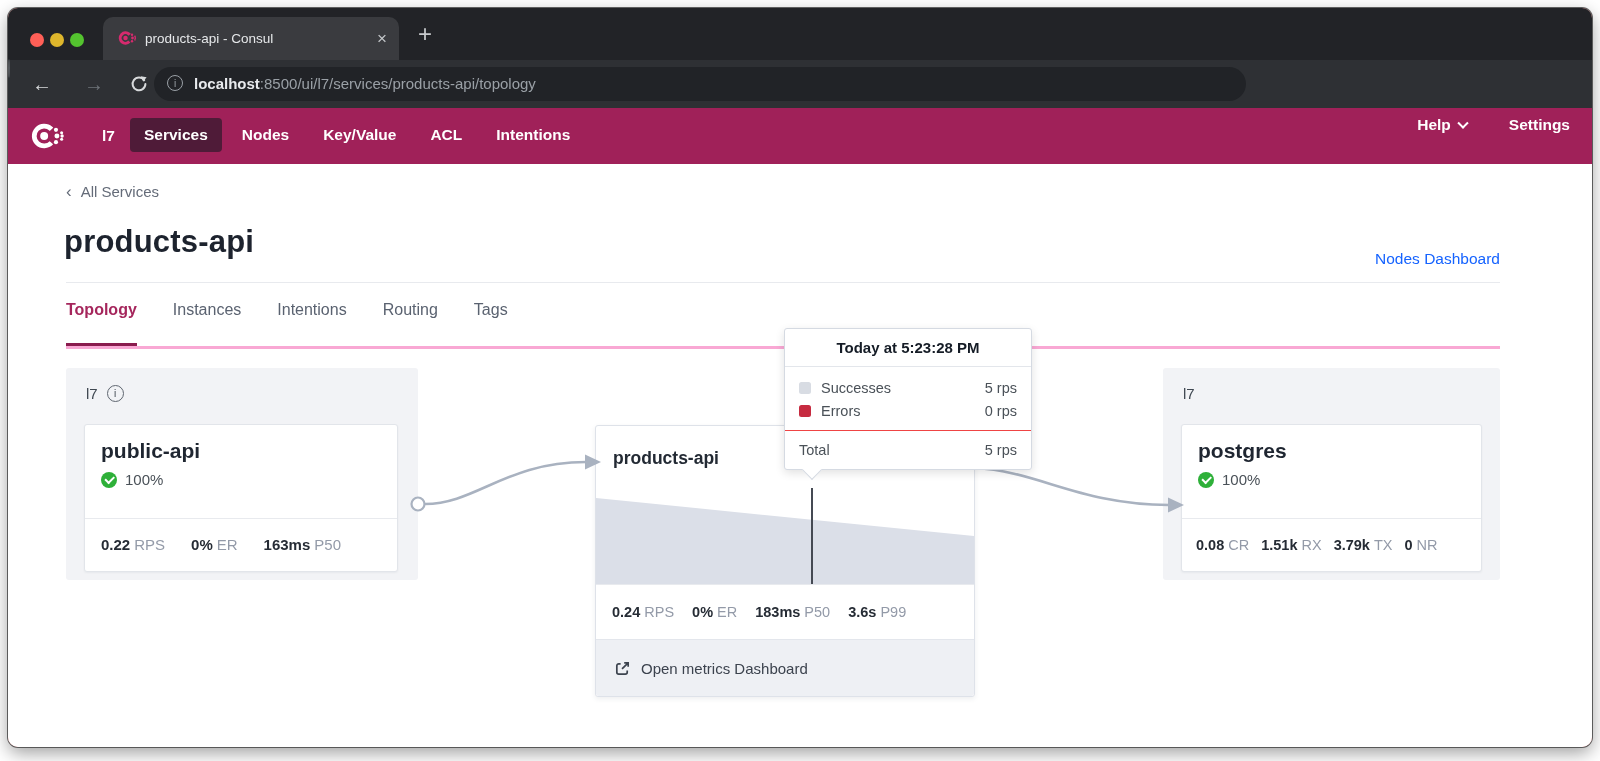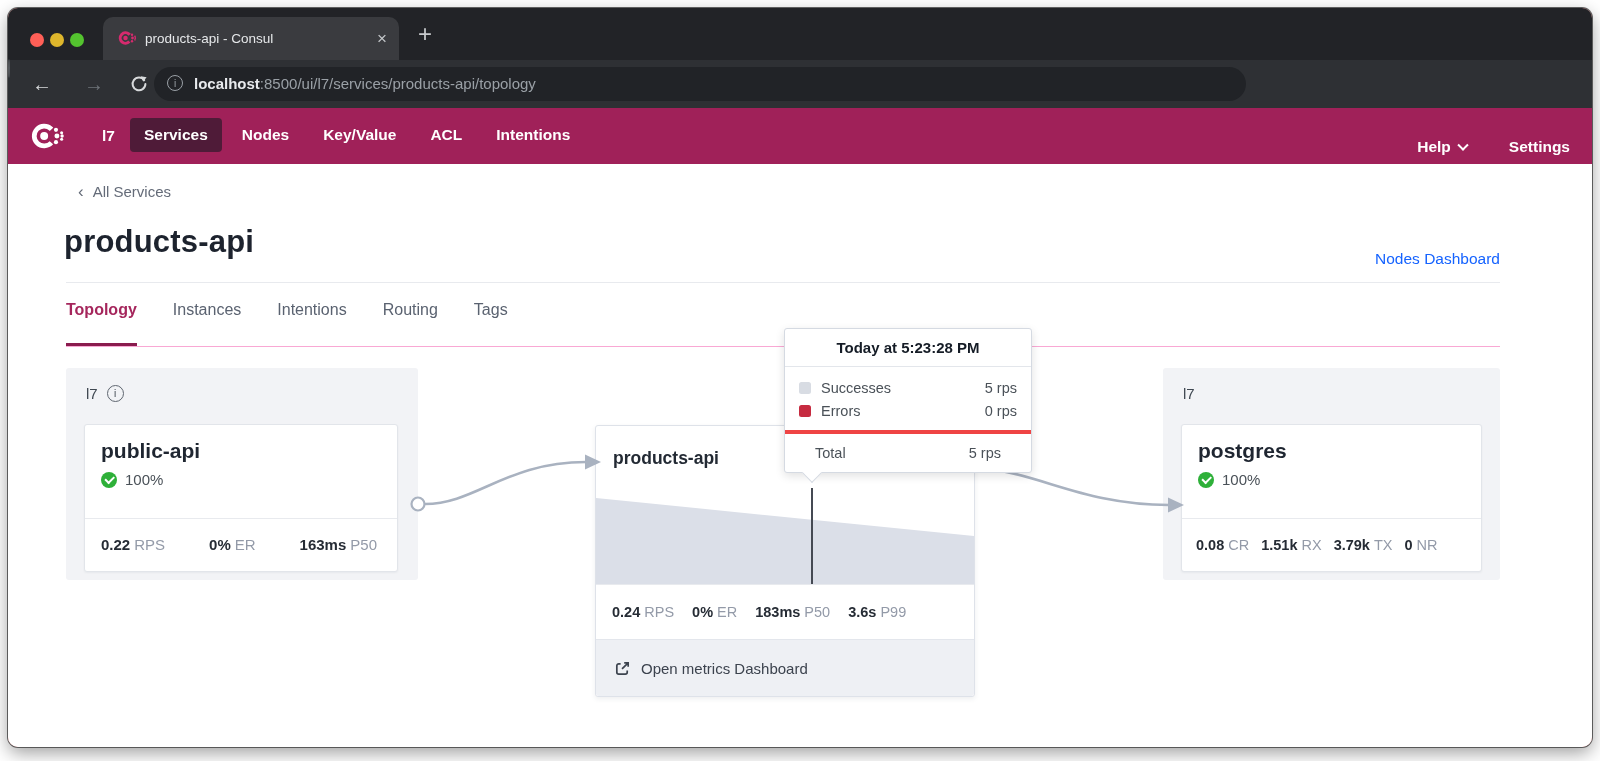--- a/index.html
+++ b/index.html
@@ -60,53 +60,53 @@
   .menu { left:1548px; width:24px; font-size:17px; color:#c8cacd; letter-spacing:0; }
 
   
   .consulnav { position:absolute; left:0; top:100px; width:100%; height:56px; background:#a02159;
     display:flex; align-items:center; color:#fff; }
   .logo { position:absolute; left:22px; top:11px; width:34px; height:34px; }
   .dc { position:absolute; left:94px; top:0; line-height:56px; font-size:15.5px; font-weight:600; color:#fff; }
   .navitems { position:absolute; left:122px; top:0; height:44px; display:flex; align-items:flex-end; gap:6px; }
   .navitem { font-size:15.5px; font-weight:700; color:#fff; padding:8px 14px; border-radius:4px; white-space:nowrap; }
   .navitem.active { background:#4f1b38; }
-  .navright { position:absolute; right:20px; top:0; height:56px; display:flex; align-items:flex-end; gap:38px; }
+  .navright { position:absolute; right:20px; top:0; height:56px; display:flex; align-items:flex-start; gap:38px; }
   .navright .navitem { padding:8px 2px; }
   .chev { display:inline-block; width:8px; height:8px; border-right:2px solid #fff; border-bottom:2px solid #fff;
     transform:rotate(45deg) translate(-2px,-2px); margin-left:8px; }
 
   
   .content { position:absolute; left:0; top:156px; width:1584px; height:583px; background:#fff; }
-  .breadcrumb { position:absolute; left:70px; top:18px; font-size:15px; color:#646b78; }
+  .breadcrumb { position:absolute; left:58px; top:18px; font-size:15px; color:#646b78; }
   .breadcrumb .bc-ch { font-size:17px; margin-right:9px; color:#646b78; }
   .pagetitle { position:absolute; left:56px; top:60px; font-size:31px; font-weight:700; color:#1d232e; letter-spacing:.2px; }
   .opendash { position:absolute; right:92px; top:86px; font-size:15.5px; color:#1563ff; }
   .headrule { position:absolute; left:58px; right:92px; top:118px; border-top:1px solid #e8eaee; }
-  .tabsrow { position:absolute; left:58px; right:92px; top:119px; display:flex; gap:36px; border-bottom:1px solid #f9a8d4; padding-top:18px; }
+  .tabsrow { position:absolute; left:58px; right:92px; top:119px; display:flex; gap:36px; border-bottom:3px solid #f9a8d4; padding-top:18px; }
   .ptab { font-size:16px; color:#5a6270; padding-bottom:24px; border-bottom:3px solid transparent; }
   .ptab.active { color:#a5265c; font-weight:600; border-bottom-color:#8a1c4e; }
 
   
   .groupcard { position:absolute; background:#f2f3f6; border-radius:3px; }
   .gc-left { left:58px; top:204px; width:352px; height:212px; }
   .gc-right { left:1155px; top:204px; width:337px; height:212px; }
   .gclabel { position:absolute; left:20px; top:17px; font-size:15px; color:#3f4751; display:flex; align-items:center; gap:9px; }
   .gclabel .circ-i { border-color:#5f6670; color:#3f4751; width:17px; height:17px; font-size:10px; }
   .svccard { position:absolute; background:#fff; border:1px solid #e2e5ea; border-radius:3px;
     box-shadow:0 1px 2px rgba(20,30,50,.05); }
   .sc-left { left:18px; top:56px; width:314px; height:148px; }
   .sc-right { left:18px; top:56px; width:301px; height:148px; }
   .svcname { position:absolute; left:16px; top:14px; font-size:21px; font-weight:700; color:#1f2631; }
   .health { position:absolute; left:16px; top:46px; display:flex; align-items:center; gap:8px; font-size:15px; color:#4a5158; }
   .check { width:16px; height:16px; background:#2eb039; border-radius:50%; position:relative; }
   .check::after { content:""; position:absolute; left:4px; top:4.5px; width:7px; height:3.5px;
     border-left:2px solid #fff; border-bottom:2px solid #fff; transform:rotate(-45deg); }
   .statsrow { position:absolute; left:0; right:0; bottom:0; height:53px; border-top:1px solid #e8eaee;
-    display:flex; align-items:center; padding:0 16px; gap:44px; white-space:nowrap; }
+    display:flex; align-items:center; padding:0 16px; gap:26px; white-space:nowrap; }
   .sc-right .statsrow { gap:12px; padding:16px 14px; }
   .stat b { font-weight:700; color:#262c35; font-size:15px; font-style:normal; }
   .stat i { font-style:normal; color:#939aa8; font-size:15px; margin-left:4px; }
   .sc-right .stat b, .sc-right .stat i { font-size:14.5px; }
 
   
   .maincard { position:absolute; left:587px; top:261px; width:380px; height:272px; background:#fff;
     border:1px solid #dee2e9; border-radius:3px; box-shadow:0 2px 5px rgba(35,45,65,.08); }
   .mc-title { position:absolute; left:17px; top:22px; font-size:17.5px; font-weight:700; color:#232a34; }
   .spark { position:absolute; left:0; top:62px; width:378px; height:96px; }
@@ -123,21 +123,21 @@
   
   .tooltip { position:absolute; left:776px; top:164px; width:248px; background:#fff; border:1px solid #d5dae2;
     border-radius:3px; box-shadow:0 3px 10px rgba(0,0,0,.12); z-index:3; }
   .tt-head { padding:10px 8px; text-align:center; font-size:15px; font-weight:700; color:#151c26; border-bottom:1px solid #e3e6eb; }
   .tt-rows { padding:9px 14px 8px; }
   .tt-row { display:flex; align-items:center; height:23px; font-size:14.5px; color:#4a5158; }
   .swatch { width:12px; height:12px; border-radius:2.5px; margin-right:10px; flex:0 0 auto; }
   .sw-success { background:#d8dce3; }
   .sw-error { background:#c62b40; }
   .tt-row .lab { flex:1; }
-  .tt-total { border-top:4px solid #ef4444; padding:11px 30px; display:flex; justify-content:space-between;
+  .tt-total { border-top:1px solid #ef4444; padding:11px 14px; display:flex; justify-content:space-between;
     font-size:14.5px; color:#4a5158; }
   .caret { position:absolute; left:20px; bottom:-8px; width:14px; height:14px; background:#fff;
     border-right:1px solid #d5dae2; border-bottom:1px solid #d5dae2; transform:rotate(45deg); }
 </style>
 </head>
 <body>
 
 <div class="page">
   <div class="window">
 

